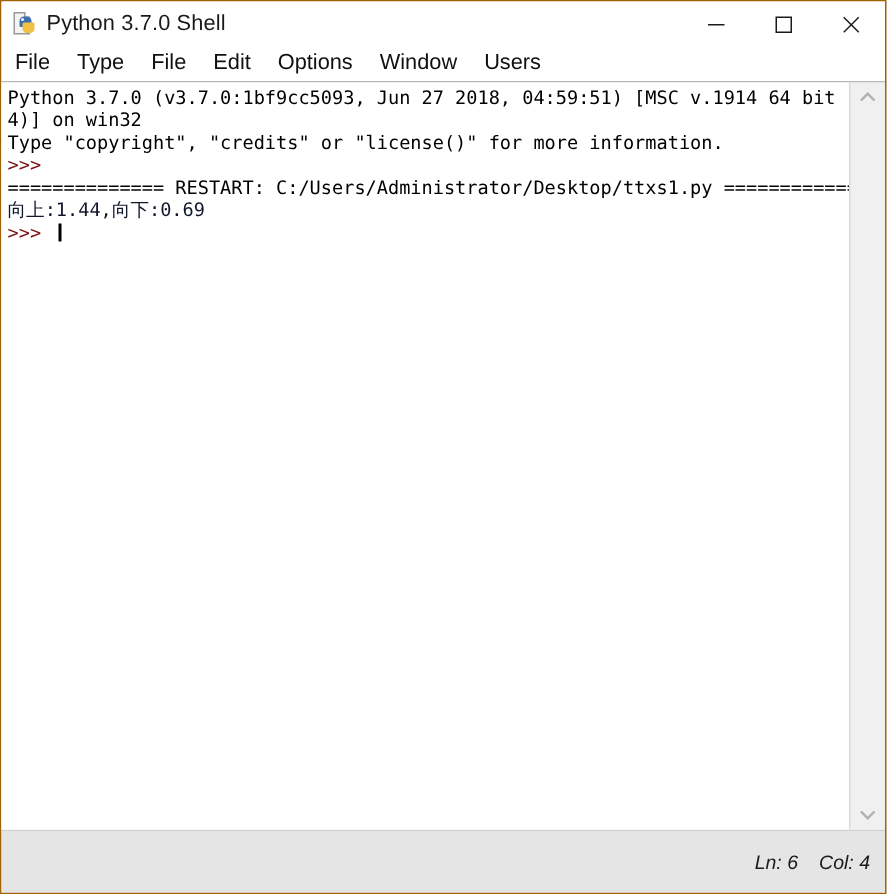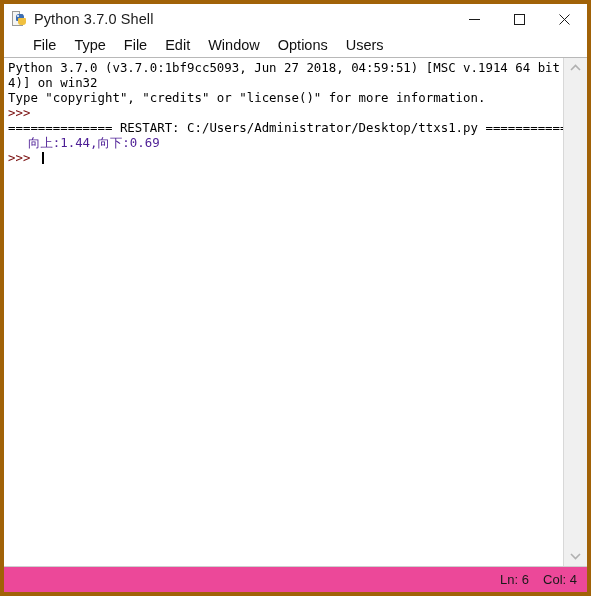--- a/index.html
+++ b/index.html
@@ -16,21 +16,21 @@
   }
 
   
   .window {
     position: absolute;
     left: 0; top: 0;
     width: 591px;
     height: 596px;
     box-sizing: border-box;
     background: #ffffff;
-    border: 4px solid #a16207;
+    border: 1px solid #a16207;
     display: flex;
     flex-direction: column;
   }
 
   
   .titlebar {
     height: 30px;
     min-height: 30px;
     background: #ffffff;
     display: flex;
@@ -109,21 +109,21 @@
   }
   .win-btn svg { display: block; }
 
   
   .menubar {
     height: 23px;
     min-height: 23px;
     background: #ffffff;
     display: flex;
     align-items: center;
-    padding-left: 20px;
+    padding-left: 0;
   }
   .menu-item {
     font-size: 14.5px;
     color: #101010;
     padding: 0 9px;
     line-height: 23px;
     white-space: nowrap;
   }
 
   
@@ -149,21 +149,21 @@
     white-space: pre;
   }
   .line {
     height: 15px;
     white-space: pre;
     color: #000000;
   }
   .seg { white-space: pre; }
   .c-black  { color: #000000; }
   .c-prompt { color: #7a0f0f; }
-  .c-out    { color: #4c1d95; margin-left: 20px; }
+  .c-out    { color: #0f172a; }
 
   .caret {
     display: inline-block;
     width: 2px;
     height: 12px;
     background: #000000;
     vertical-align: -2px;
     margin-left: 4px;
   }
 
@@ -193,29 +193,30 @@
     position: absolute;
     left: 2px;
     right: 2px;
     top: 0;
     height: 100%;
     background: #f0f0f0;
   }
 
   
   .statusbar {
-    height: 26px;
+    height: 42px;
     min-height: 26px;
-    background: #ec4899;
+    background: #e5e5e5;
     border-top: 1px solid #cfcfcf;
     display: flex;
     align-items: center;
     justify-content: flex-end;
     padding-right: 10px;
     box-sizing: border-box;
+    font-style: italic;
   }
   .status-cell {
     font-size: 13px;
     color: #1a1a1a;
     margin-left: 14px;
     white-space: nowrap;
   }
 </style>
 </head>
 <body>
@@ -249,22 +250,22 @@
         </svg>
       </div>
     </div>
   </div>
 
   <div class="menubar">
     <div class="menu-item">File</div>
     <div class="menu-item">Type</div>
     <div class="menu-item">File</div>
     <div class="menu-item">Edit</div>
+    <div class="menu-item">Options</div>
     <div class="menu-item">Window</div>
-    <div class="menu-item">Options</div>
     <div class="menu-item">Users</div>
   </div>
 
   <div class="body-area">
     <div class="text-area" id="shell-text"><div class="line"><span class="seg c-black">Python 3.7.0 (v3.7.0:1bf9cc5093, Jun 27 2018, 04:59:51) [MSC v.1914 64 bit (AMD6</span></div><div class="line"><span class="seg c-black">4)] on win32</span></div><div class="line"><span class="seg c-black">Type "copyright", "credits" or "license()" for more information.</span></div><div class="line"><span class="seg c-prompt">&gt;&gt;&gt;</span></div><div class="line"><span class="seg c-black">============== RESTART: C:/Users/Administrator/Desktop/ttxs1.py ==============</span></div><div class="line"><span class="seg c-out">向上:1.44,向下:0.69</span></div><div class="line"><span class="seg c-prompt">&gt;&gt;&gt; </span><span class="caret"></span></div></div>
 
     <div class="vscroll">
       <div class="vscroll-btn">
         <svg width="11" height="8" viewBox="0 0 11 8">
           <path d="M1 6 L5.5 1.5 L10 6" fill="none" stroke="#b0b0b0" stroke-width="1.6"></path>

